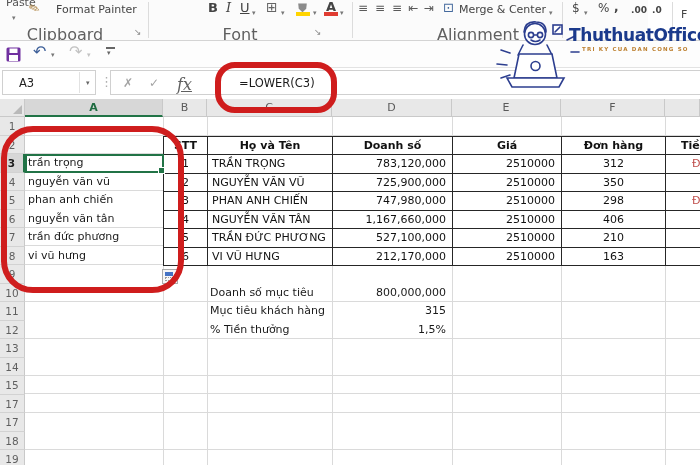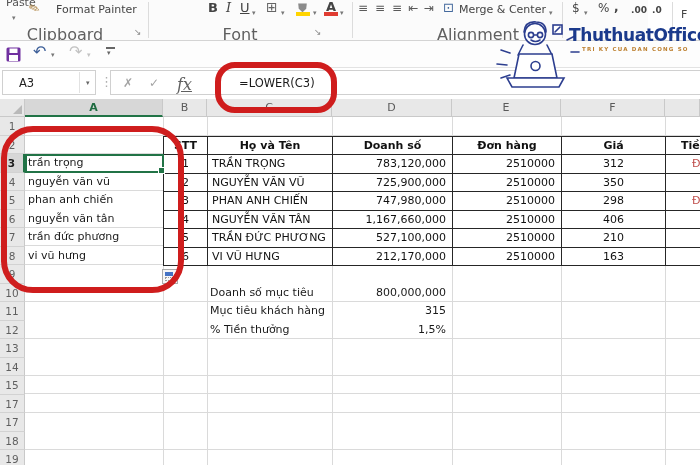--- a/index.html
+++ b/index.html
@@ -194,22 +194,22 @@
   <div class="cell" style="left:28px;top:246.5px;width:133px;">vi vũ hưng</div>
 
   <div class="selbox">
     <div class="selhandle"></div>
   </div>
 
   <div class="xtable">
     <div class="tc th">STT</div>
     <div class="tc th">Họ và Tên</div>
     <div class="tc th">Doanh số</div>
+    <div class="tc th">Giá</div>
     <div class="tc th">Đơn hàng</div>
-    <div class="tc th">Giá</div>
     <div class="tc th gclip">Tiền thưởng</div>
 
     <div class="tc c-c">1</div>
     <div class="tc c-l">TRẦN TRỌNG</div>
     <div class="tc c-r">783,120,000</div>
     <div class="tc c-r">2510000</div>
     <div class="tc c-c">312</div>
     <div class="tc frag">Đ</div>
 
     <div class="tc c-c">2</div>

